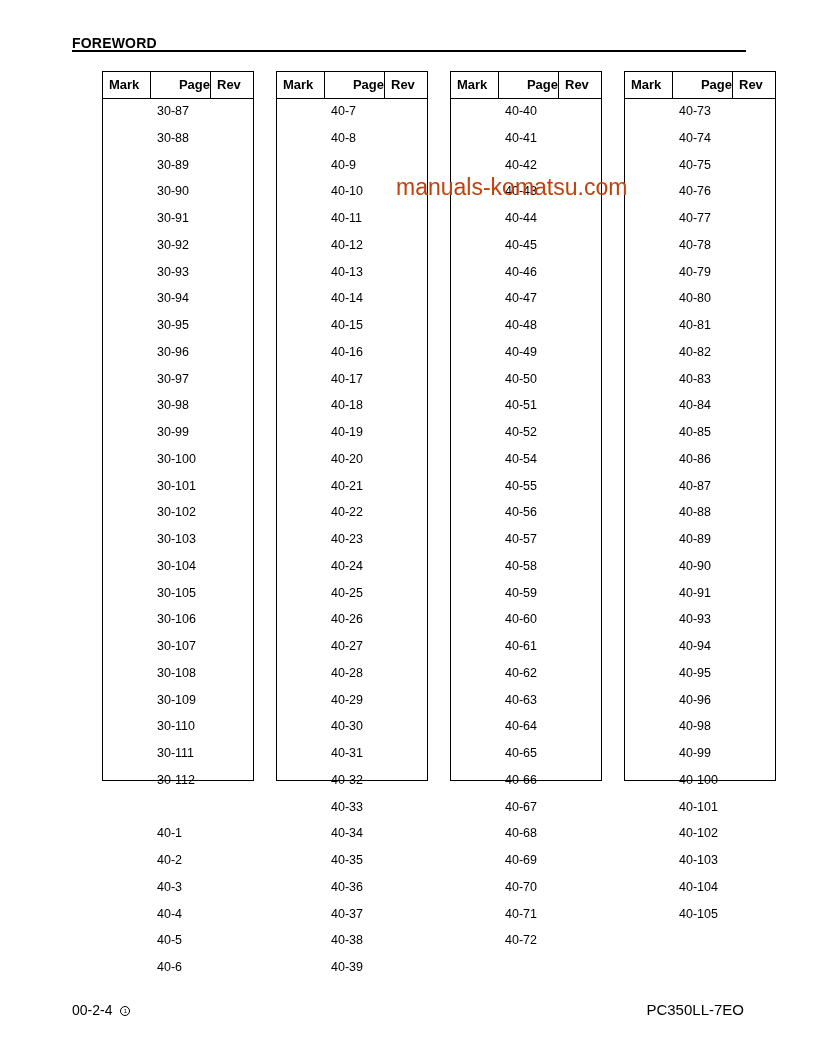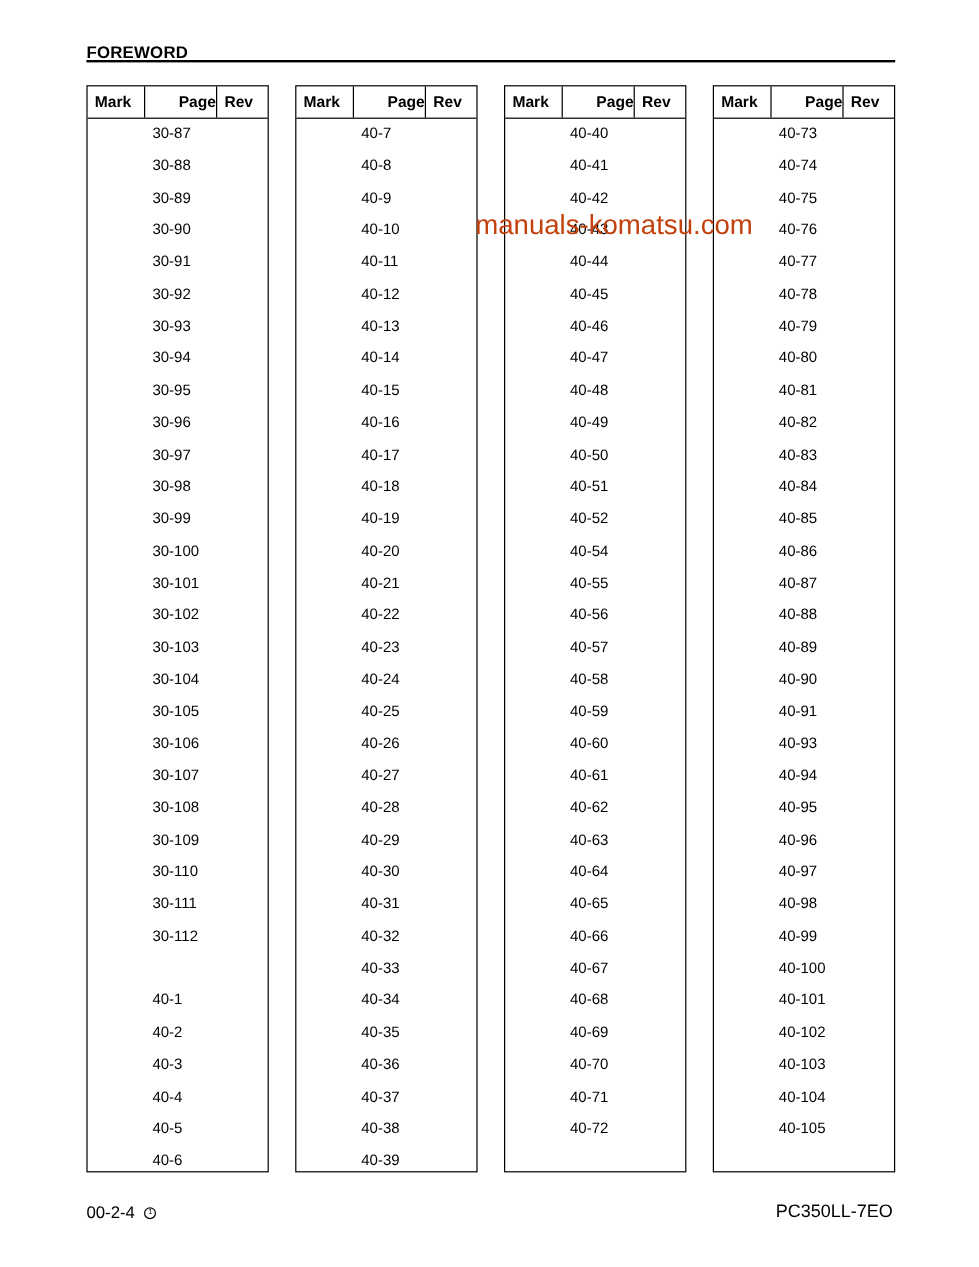--- a/index.html
+++ b/index.html
@@ -1,19 +1,19 @@
 <!DOCTYPE html>
 <html><head>
 <meta charset="utf-8">
 <style>
   html,body{margin:0;padding:0;background:#fff;}
   body{width:816px;height:1056px;position:relative;font-family:"Liberation Sans",sans-serif;color:#000;overflow:hidden;}
   .title{position:absolute;left:72px;top:35px;font-size:14px;font-weight:bold;letter-spacing:0.2px;text-align:right;}
   .title-rule{position:absolute;left:72px;top:50px;width:674px;height:2px;background:#000;}
-  .tbl{position:absolute;top:71px;width:152px;height:906px;border:1.5px solid #000;box-sizing:border-box;}
+  .tbl{position:absolute;top:71px;width:152px;height:710px;border:1.5px solid #000;box-sizing:border-box;margin-left:30px;}
   .hdr{display:flex;height:26px;border-bottom:1.5px solid #000;font-size:13px;font-weight:bold;}
   .hdr div{box-sizing:border-box;padding-left:6px;line-height:25px;}
   .h-mark{width:48px;border-right:1.5px solid #000;}
   .h-page{width:60px;border-right:1.5px solid #000;text-align:right;}
   .h-rev{flex:1;}
   .rows{position:relative;}
   .row{height:26.75px;display:flex;font-size:12.5px;}
   .row .c-mark{width:48px;}
   .row .c-page{width:60px;padding-left:6px;box-sizing:border-box;line-height:24px;}
   .row .c-rev{flex:1;}
@@ -663,25 +663,20 @@
           <div class="c-page">40-95</div>
           <div class="c-rev"></div>
         </div>
         <div class="row">
           <div class="c-mark"></div>
           <div class="c-page">40-96</div>
           <div class="c-rev"></div>
         </div>
         <div class="row">
           <div class="c-mark"></div>
-          <div class="c-page">40-97</div>
-          <div class="c-rev"></div>
-        </div>
-        <div class="row">
-          <div class="c-mark"></div>
           <div class="c-page">40-98</div>
           <div class="c-rev"></div>
         </div>
         <div class="row">
           <div class="c-mark"></div>
           <div class="c-page">40-99</div>
           <div class="c-rev"></div>
         </div>
         <div class="row">
           <div class="c-mark"></div>

